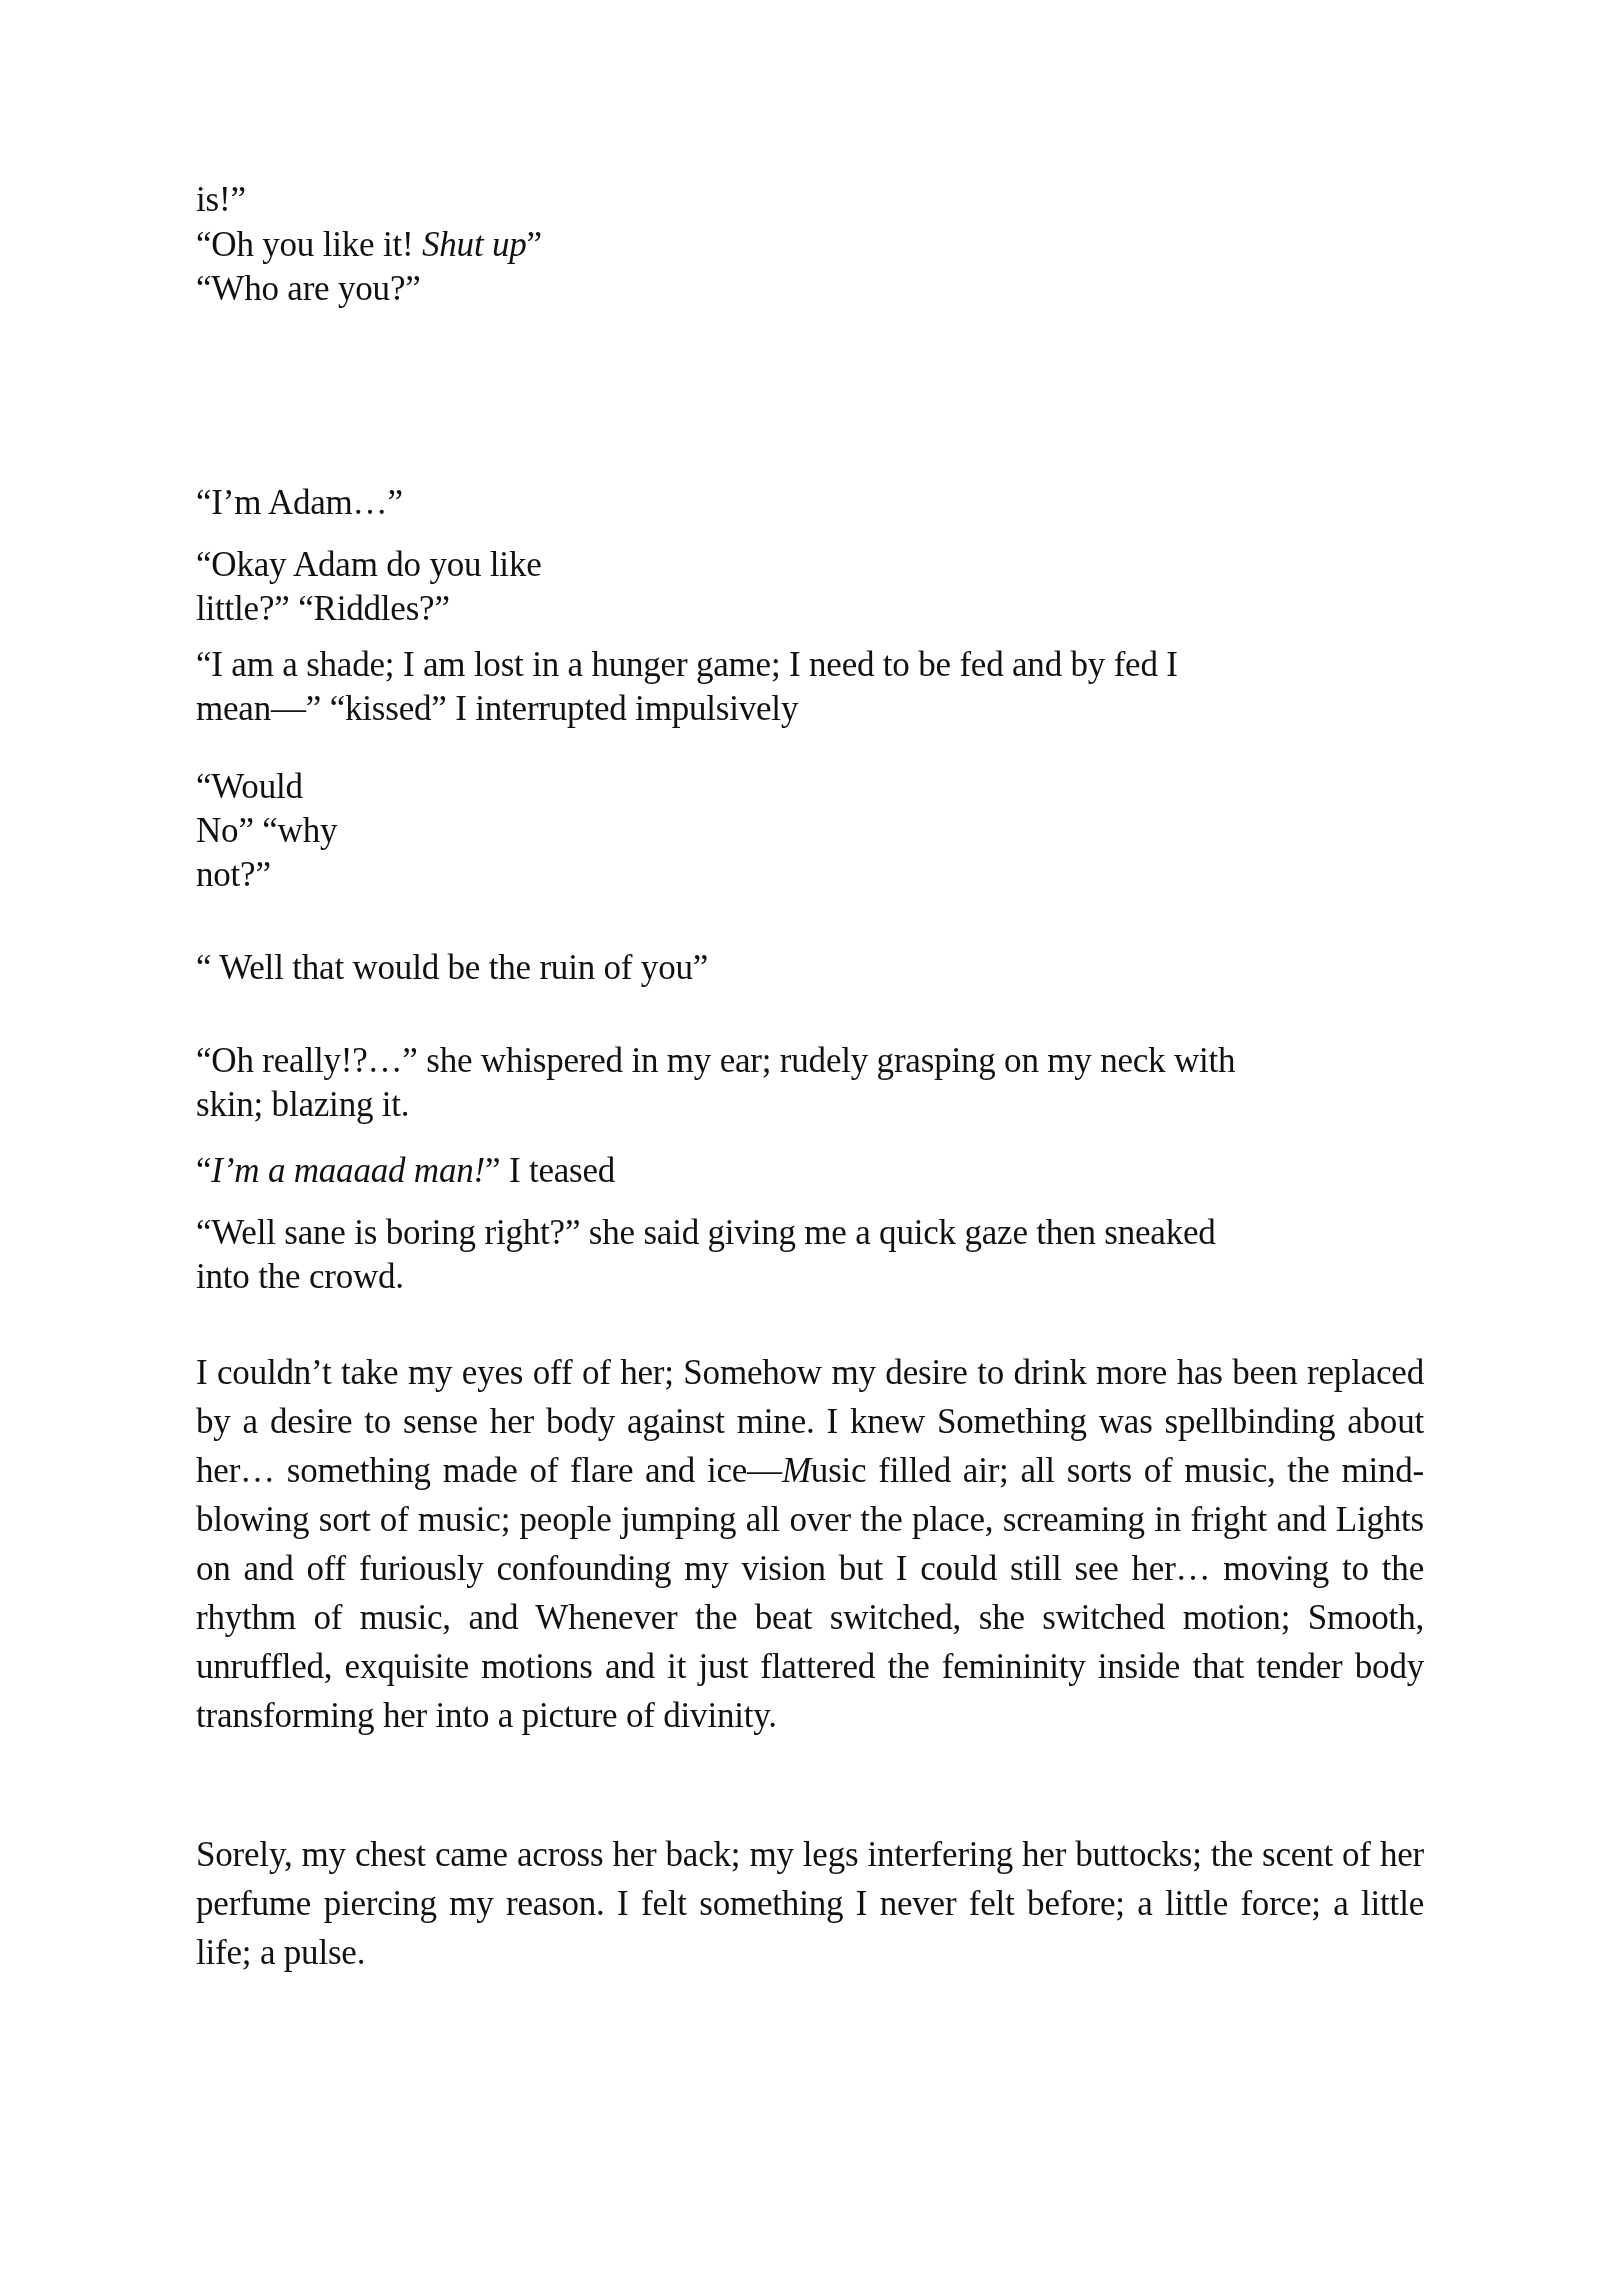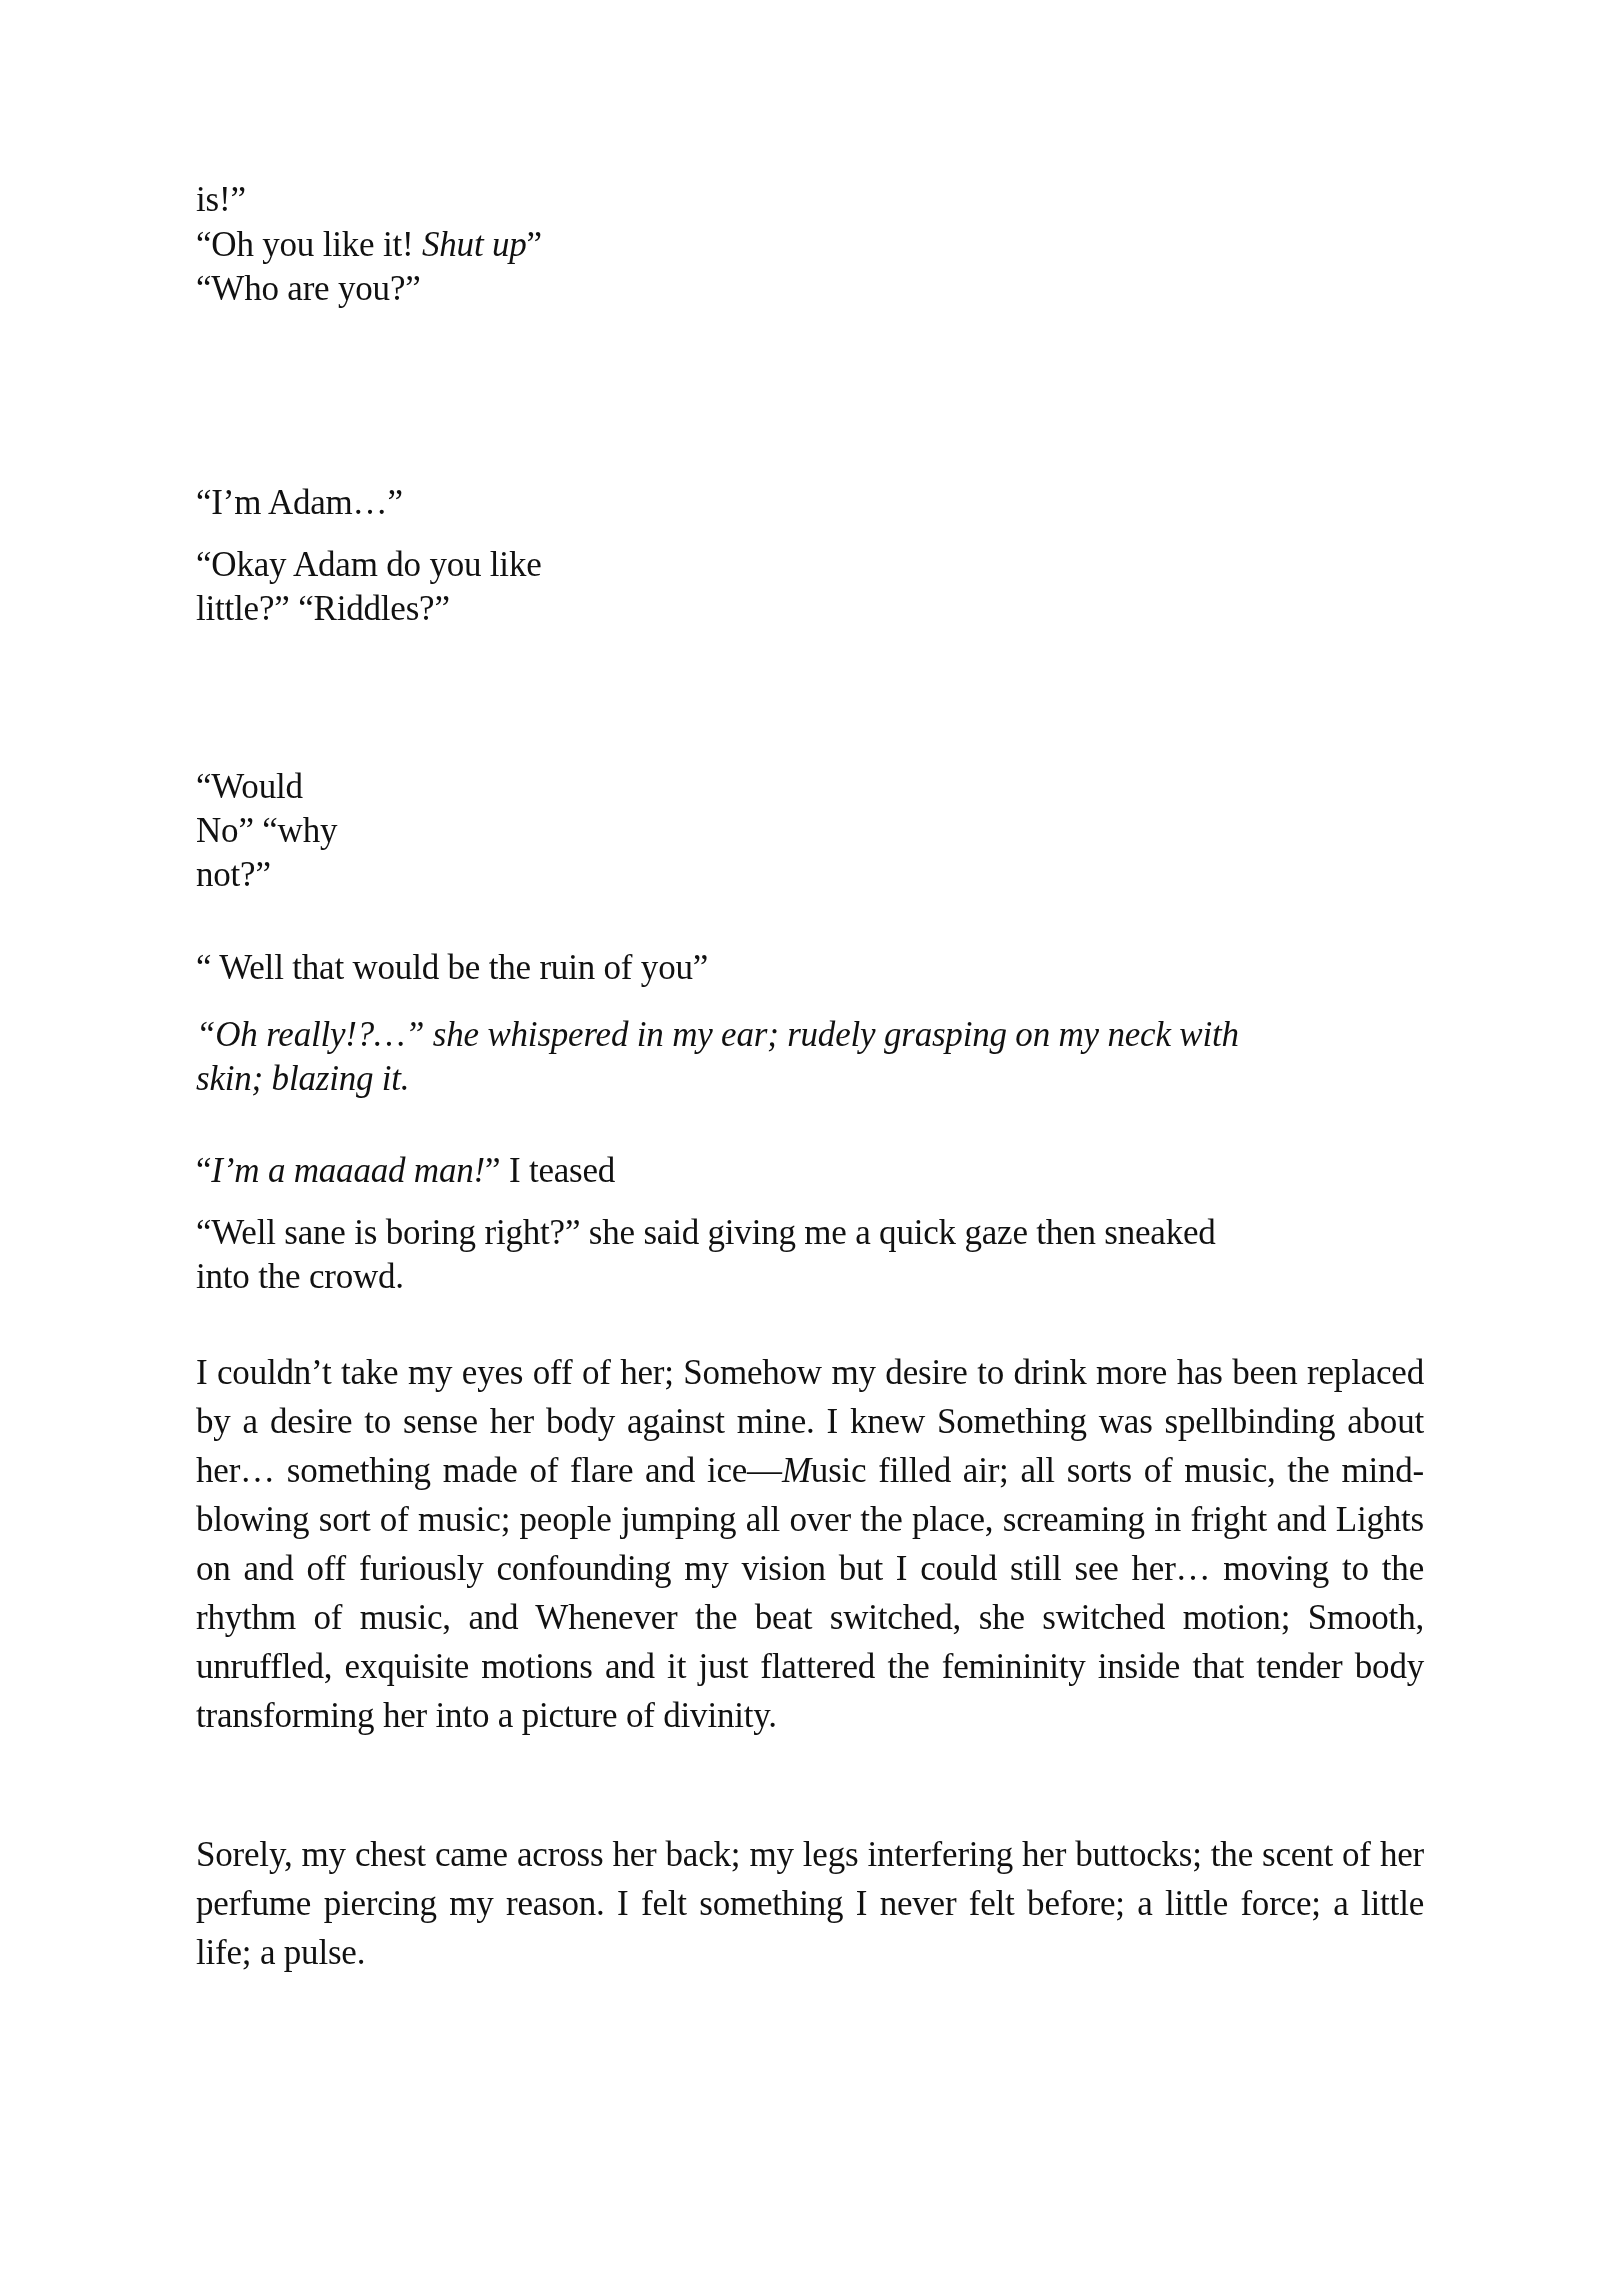--- a/index.html
+++ b/index.html
@@ -68,32 +68,36 @@
 
   <div class="line" style="top:481px;">
     <span>“I’m Adam…”</span>
   </div>
 
   <div class="para dialog" style="top:543px;">
     <span class="blk">“Okay Adam do you like</span>
     <span class="blk">little?” “Riddles?”</span>
   </div>
 
+  <div class="para dialog" style="top:643px;">
+    <span class="blk">“I am a shade; I am lost in a hunger game; I need to be fed and by fed I</span>
+    <span class="blk">mean—” “kissed” I interrupted impulsively</span>
+  </div>
 
   <div class="para dialog" style="top:765px;">
     <span class="blk">“Would</span>
     <span class="blk">No” “why</span>
     <span class="blk">not?”</span>
   </div>
 
   <div class="line" style="top:946px;">
     <span>“ Well that would be the ruin of you”</span>
   </div>
 
-  <div class="para dialog" style="top:1013px;font-style:italic;">
+  <div class="para dialog" style="top:1039px;">
     <span class="blk">“Oh really!?…” she whispered in my ear; rudely grasping on my neck with</span>
     <span class="blk">skin; blazing it.</span>
   </div>
 
   <div class="line" style="top:1149px;">
     <span>“</span><span class="it">I’m a maaaad man!</span><span>” I teased</span>
   </div>
 
   <div class="para dialog" style="top:1211px;">
     <span class="blk">“Well sane is boring right?” she said giving me a quick gaze then sneaked</span>

